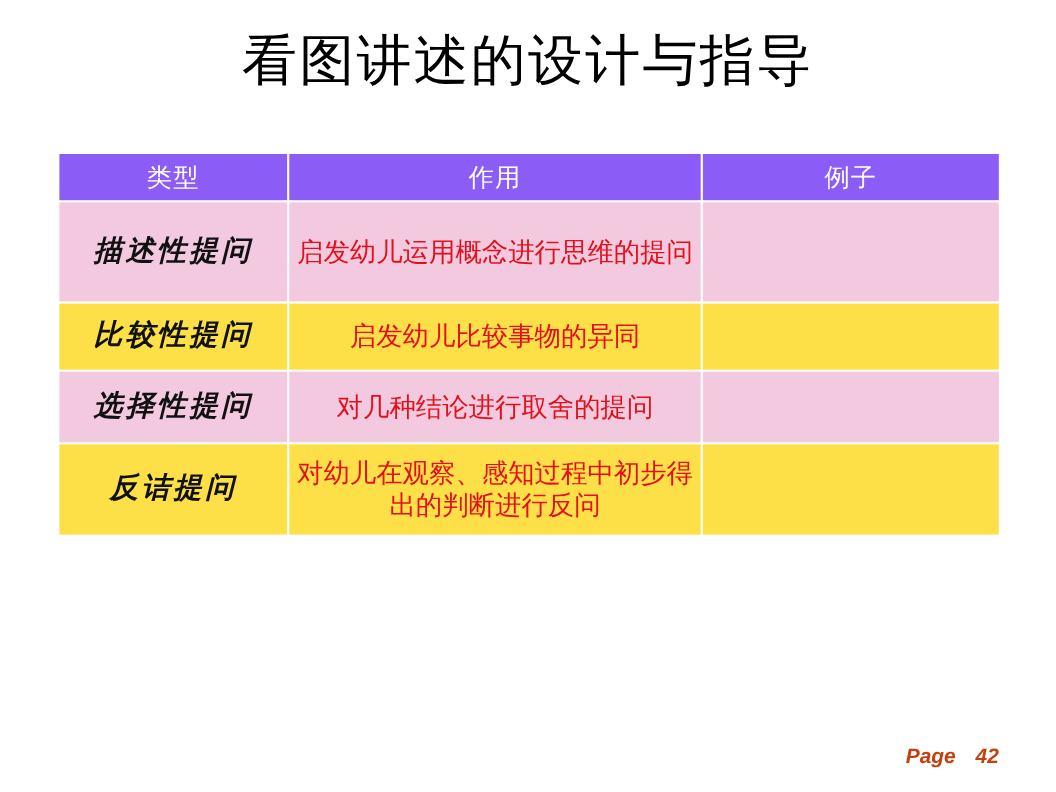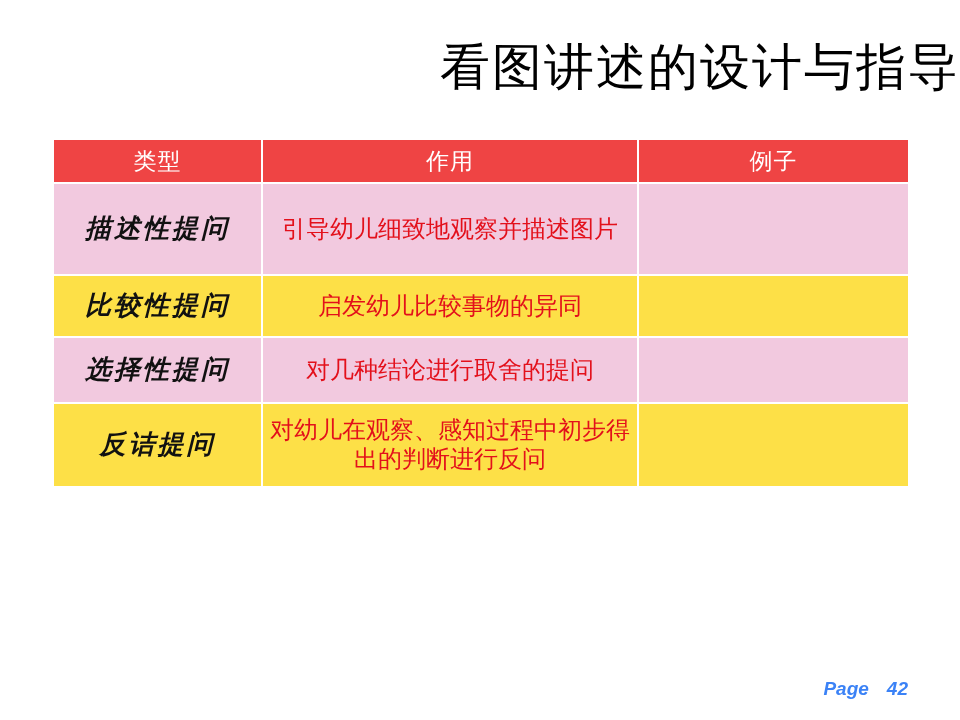--- a/index.html
+++ b/index.html
@@ -19,23 +19,23 @@
     position: relative;
     width: 960px;
     height: 720px;
     box-sizing: border-box;
   }
 
   
   .slide-title {
     position: absolute;
     left: 0;
-    top: 34px;
+    top: 22px;
     width: 960px;
-    text-align: right;
+    text-align: center;
     font-family: "DejaVu Serif", "Liberation Serif", serif;
     font-size: 50px;
     line-height: 66px;
     letter-spacing: 2px;
     color: #000000;
     font-weight: 400;
     white-space: nowrap;
   }
 
   
@@ -52,21 +52,21 @@
     width: 856px;
     table-layout: fixed;
     background: #ffffff;
   }
 
   table.ptable col.c-type  { width: 207px; }
   table.ptable col.c-role  { width: 374px; }
   table.ptable col.c-examp { width: 269px; }
 
   table.ptable thead th {
-    background: #ef4444;
+    background: #8b5cf6;
     color: #ffffff;
     font-family: "DejaVu Sans", "Liberation Sans", sans-serif;
     font-size: 23px;
     font-weight: 400;
     height: 42px;
     padding: 0;
     text-align: center;
     vertical-align: middle;
     letter-spacing: 1px;
   }
@@ -119,21 +119,21 @@
   .footer {
     position: absolute;
     left: 0;
     top: 678px;
     width: 908px;
     text-align: right;
     font-family: "Liberation Sans", sans-serif;
     font-size: 19px;
     font-style: italic;
     font-weight: 600;
-    color: #3b82f6;
+    color: #c2410c;
   }
   .footer .page-word { margin-right: 18px; }
 </style>
 </head>
 <body>
 
 <div class="slide">
 
   <div class="slide-title">看图讲述的设计与指导</div>
 
@@ -147,21 +147,21 @@
       <thead>
         <tr>
           <th>类型</th>
           <th>作用</th>
           <th>例子</th>
         </tr>
       </thead>
       <tbody>
         <tr class="shade-dark r0">
           <td class="cell-type">描述性提问</td>
-          <td class="cell-role">引导幼儿细致地观察并描述图片</td>
+          <td class="cell-role">启发幼儿运用概念进行思维的提问</td>
           <td class="cell-example"></td>
         </tr>
         <tr class="shade-light r1">
           <td class="cell-type">比较性提问</td>
           <td class="cell-role">启发幼儿比较事物的异同</td>
           <td class="cell-example"></td>
         </tr>
         <tr class="shade-dark r4">
           <td class="cell-type">选择性提问</td>
           <td class="cell-role">对几种结论进行取舍的提问</td>

